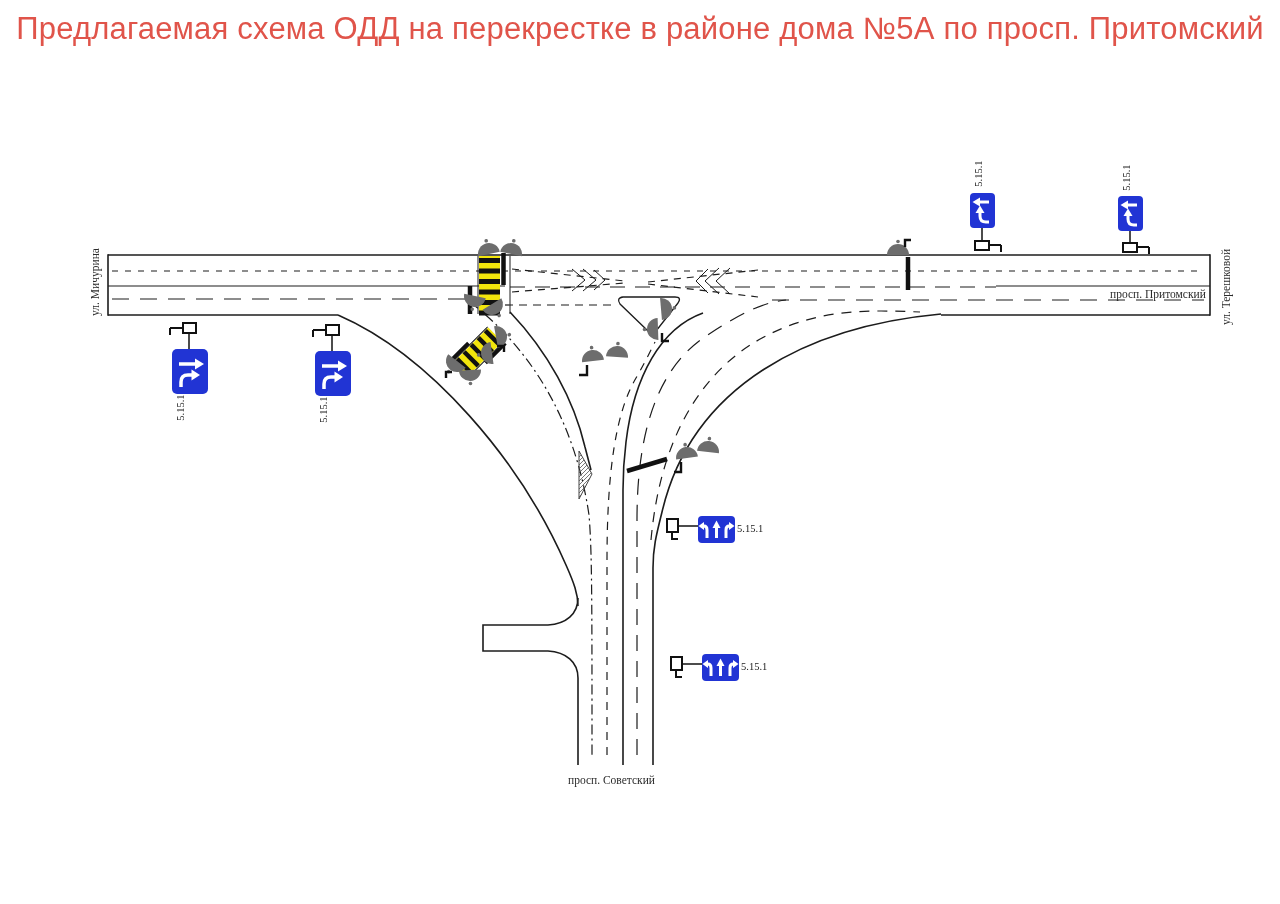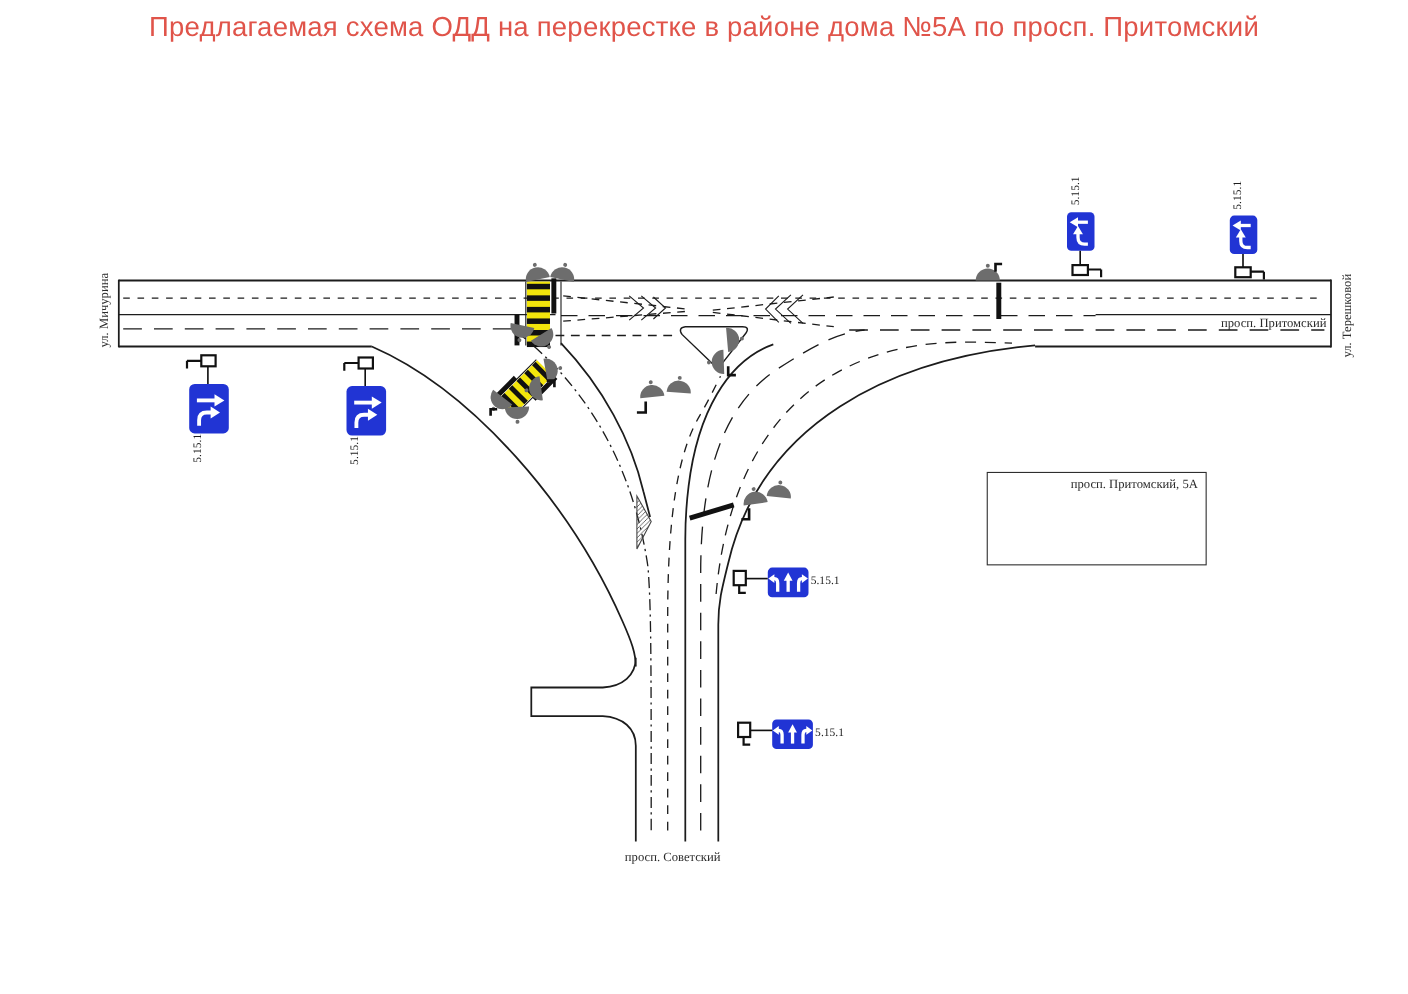--- a/index.html
+++ b/index.html
@@ -1,20 +1,20 @@
 <!DOCTYPE html>
 <html><head>
 <meta charset="utf-8">
 <style>
   html,body{margin:0;padding:0;background:#ffffff;}
   #page{position:relative;width:1280px;height:904px;background:#fff;overflow:hidden;
         font-family:"Liberation Serif", serif;}
   #scheme{position:absolute;left:0;top:0;width:1280px;height:904px;}
   .title{position:absolute;left:0;top:11px;width:1280px;text-align:center;
-         font-family:"Liberation Sans", sans-serif;font-size:25px;color:#e0544a;
+         font-family:"Liberation Sans", sans-serif;font-size:31px;color:#e0544a;
          letter-spacing:.2px;white-space:nowrap;}
   .lbl{position:absolute;color:#2b2b2b;font-size:11.5px;white-space:nowrap;}
   .vert{transform:rotate(-90deg);transform-origin:center center;}
   .signcode{position:absolute;color:#1c1c1c;font-size:10.5px;white-space:nowrap;}
   .signcode.vert{transform:rotate(-90deg);}
   .bldg{position:absolute;left:897px;top:429px;width:200px;height:85px;
         border:1.6px solid #2e2e2e;box-sizing:border-box;background:#fff;}
   .bldg span{position:absolute;right:7px;top:5px;font-size:11.5px;color:#2b2b2b;}
 </style>
 </head>
@@ -231,17 +231,14 @@
   <span class="lbl" style="left:1110px;top:288px;">просп. Притомский</span>
   <span class="lbl" style="left:568px;top:774px;font-family:Liberation Serif, serif;">просп. Советский</span>
 
   <span class="signcode vert" style="left:160px;top:402px;width:40px;text-align:center;">5.15.1</span>
   <span class="signcode vert" style="left:303px;top:404px;width:40px;text-align:center;">5.15.1</span>
   <span class="signcode vert" style="left:958px;top:168px;width:40px;text-align:center;">5.15.1</span>
   <span class="signcode vert" style="left:1106px;top:172px;width:40px;text-align:center;">5.15.1</span>
   <span class="signcode" style="left:737px;top:523px;">5.15.1</span>
   <span class="signcode" style="left:741px;top:661px;">5.15.1</span>
 
-  <div class="bldg">
-    <span>просп. Притомский, 5А</span>
-  </div>
 
 </div>
 
 </body></html>

